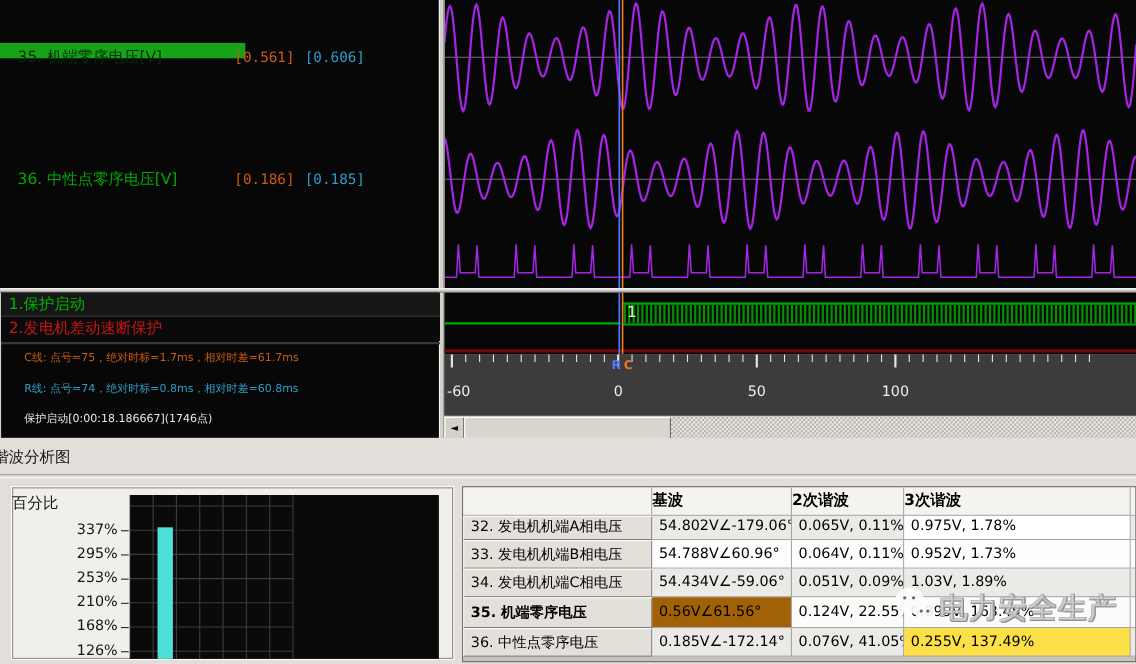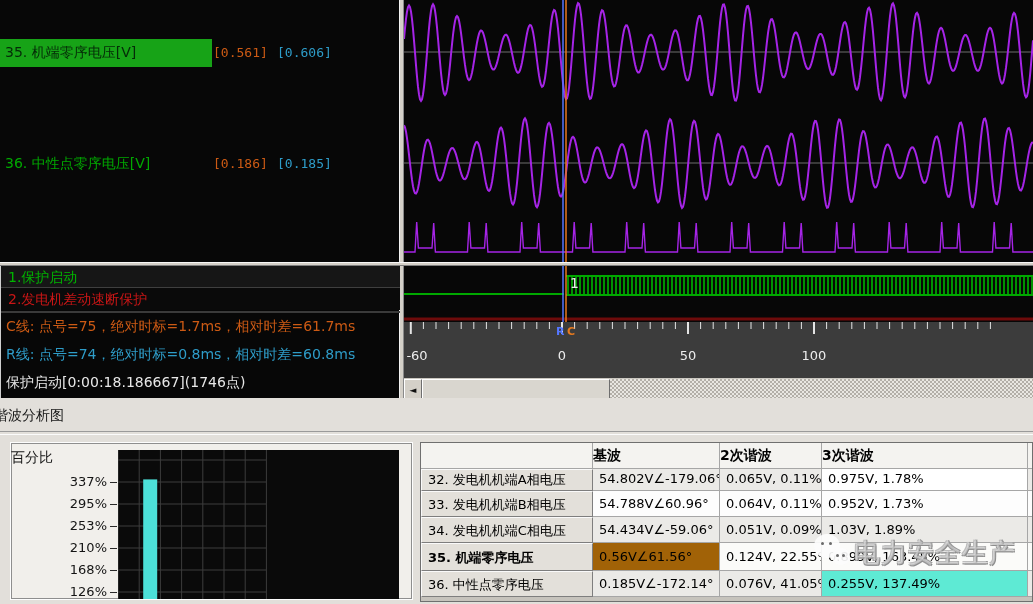--- a/index.html
+++ b/index.html
@@ -3,38 +3,38 @@
 <meta charset="utf-8">
 <style>
   html,body{margin:0;padding:0;background:#888;}
   #app{position:relative;width:1033px;height:604px;overflow:hidden;
        background:#e2dfda;font-family:"DejaVu Sans",sans-serif;
        -webkit-font-smoothing:none;}
   
   .panel-black{position:absolute;background:#070707;}
   #analog-panel{left:0;top:0;width:399px;height:262px;}
   .ch-row{position:absolute;left:0;width:399px;height:27px;line-height:27px;font-size:14px;}
-  .ch-label{position:absolute;left:0;top:0;height:28px;padding-left:5px;white-space:nowrap;}
+  .ch-label{position:absolute;left:0;top:0;height:14px;padding-left:16px;white-space:nowrap;}
   .ch-label.selected{width:207px;background:#17a317;color:#052b08;}
   .ch-label.normal{color:#00a800;}
   .ch-val{position:absolute;top:0;font-family:"DejaVu Sans Mono",monospace;font-size:13px;white-space:nowrap;}
   .val-c{left:213px;color:#cc5a14;}
   .val-r{left:277px;color:#2e9cc8;}
   #wave-panel{left:404px;top:0;width:629px;height:262px;}
   #v-divider{position:absolute;left:399px;top:0;width:5px;height:402px;background:#d4d0c8;
              border-left:1px solid #f2f2f2;border-right:1px solid #8a8a8a;box-sizing:border-box;}
   #h-sep{position:absolute;left:0;top:262px;width:1033px;height:4px;background:#d4d0c8;
          border-top:1px solid #f7f7f7;border-bottom:1px solid #7e7e7e;box-sizing:border-box;}
   
   #digital-left{left:0;top:266px;width:399px;height:136px;border-left:1px solid #cfcfcf;box-sizing:border-box;}
   .dig-row{position:absolute;left:0;width:399px;height:22px;line-height:22px;font-size:14px;padding-left:7px;box-sizing:border-box;white-space:nowrap;}
   #dig-row-1{top:0;background:#161616;border-bottom:1px solid #3f3f3f;color:#00b400;}
   #dig-row-2{top:22px;background:#0a0a0a;color:#c81616;}
   #info-sep{position:absolute;left:0;top:45px;width:399px;height:2px;background:#3a3a3a;}
-  .cursor-line-text{position:absolute;left:5px;font-size:14px;white-space:nowrap;}
+  .cursor-line-text{position:absolute;left:21px;font-size:10px;white-space:nowrap;}
   #c-line{top:52px;color:#cc5a14;}
   #r-line{top:80px;color:#2e9cc8;}
   #duration{top:108px;color:#e8e8e8;}
   #digital-right{left:404px;top:266px;width:629px;height:56px;}
   
   #time-axis{position:absolute;left:404px;top:322px;width:629px;height:56px;background:#3c3c3c;}
   #scrollbar{position:absolute;left:404px;top:378px;width:629px;height:24px;background:#cac7c0;}
   .sb-btn{position:absolute;left:0;top:1px;width:18px;height:22px;background:#d4d0c8;box-sizing:border-box;
           border-top:1px solid #fff;border-left:1px solid #fff;border-right:1px solid #6e6e6e;border-bottom:1px solid #6e6e6e;
           font-size:9px;color:#111;text-align:center;line-height:21px;}
@@ -386,21 +386,21 @@
 
         <div class="cell rowlabel r28 bold">35. 机端零序电压</div>
         <div class="cell data r28" style="background:#a16207">0.56V∠61.56°</div>
         <div class="cell data r28" style="background:#fbfbf9">0.124V, 22.55%</div>
         <div class="cell data r28" style="background:#fbfbf9">0.899V, 163.45%</div>
         <div class="cell data r28" style="background:#fbfbf9"></div>
 
         <div class="cell rowlabel r26">36. 中性点零序电压</div>
         <div class="cell data r26" style="background:#ebeae7">0.185V∠-172.14°</div>
         <div class="cell data r26" style="background:#ebeae7">0.076V, 41.05%</div>
-        <div class="cell data r26" style="background:#5eead4">0.255V, 137.49%</div>
+        <div class="cell data r26" style="background:#fde047">0.255V, 137.49%</div>
         <div class="cell data r26" style="background:#ebeae7"></div>
       </div>
     </div>
 
     <div id="watermark">
       <div class="wm-bubble wm-b1">
         <div class="wm-eye" style="left:7px;top:8px;"></div>
         <div class="wm-eye" style="left:15px;top:8px;"></div>
       </div>
       <div class="wm-bubble wm-b2">

